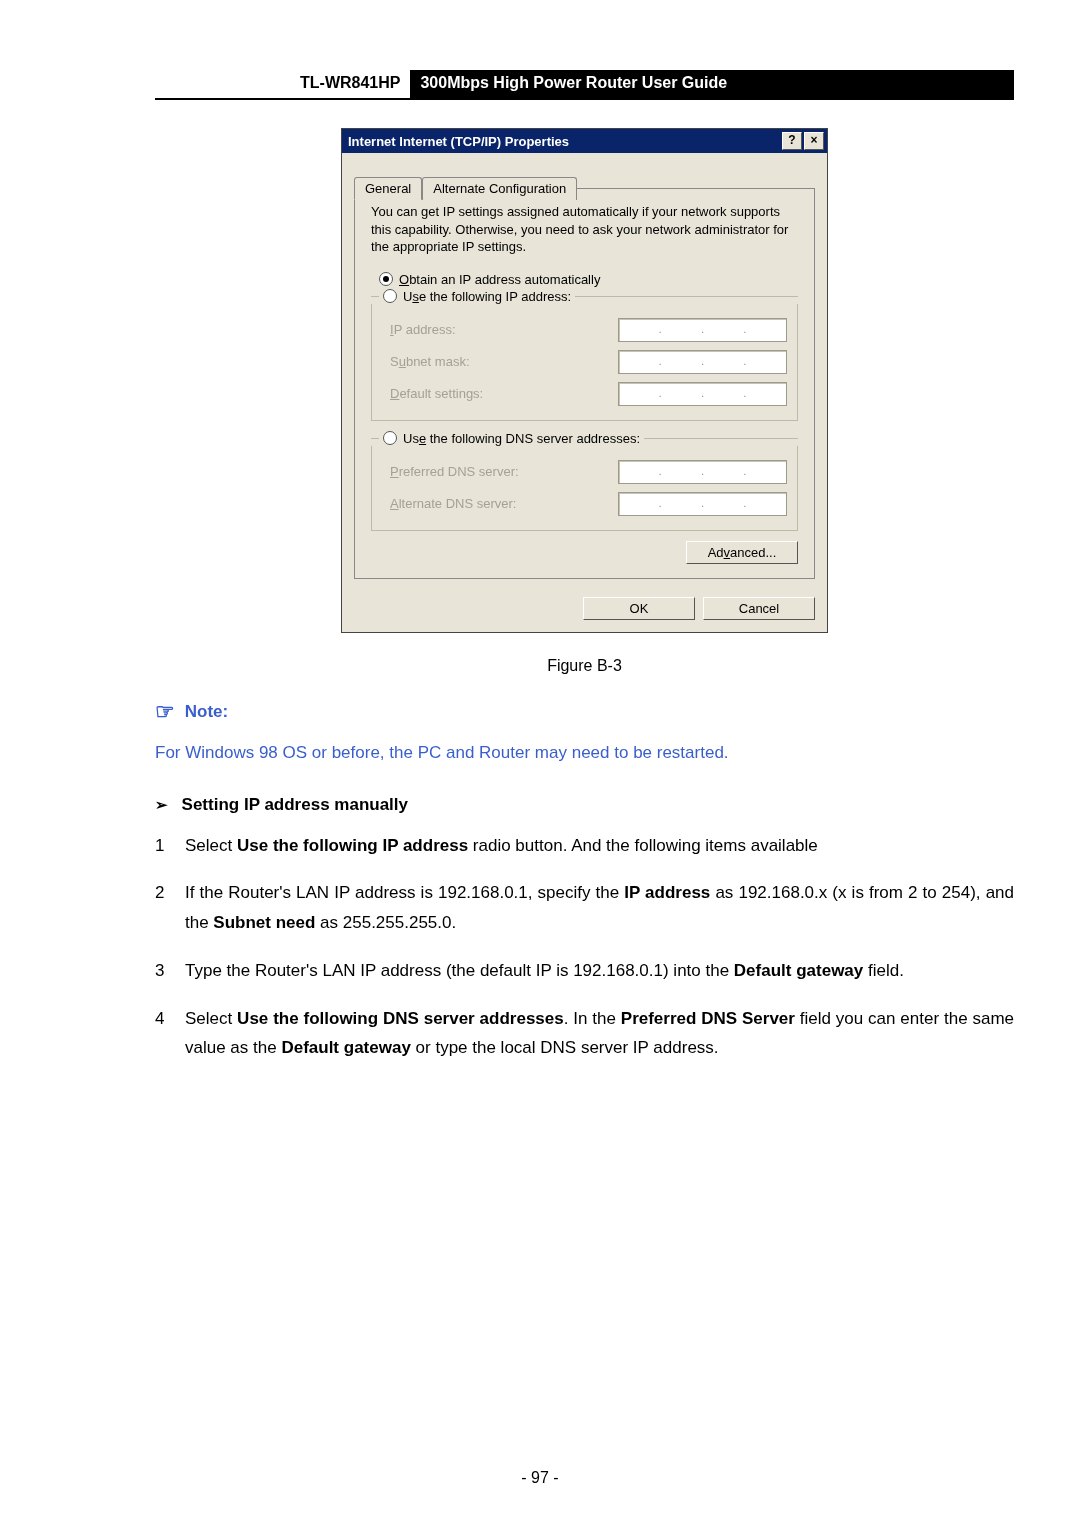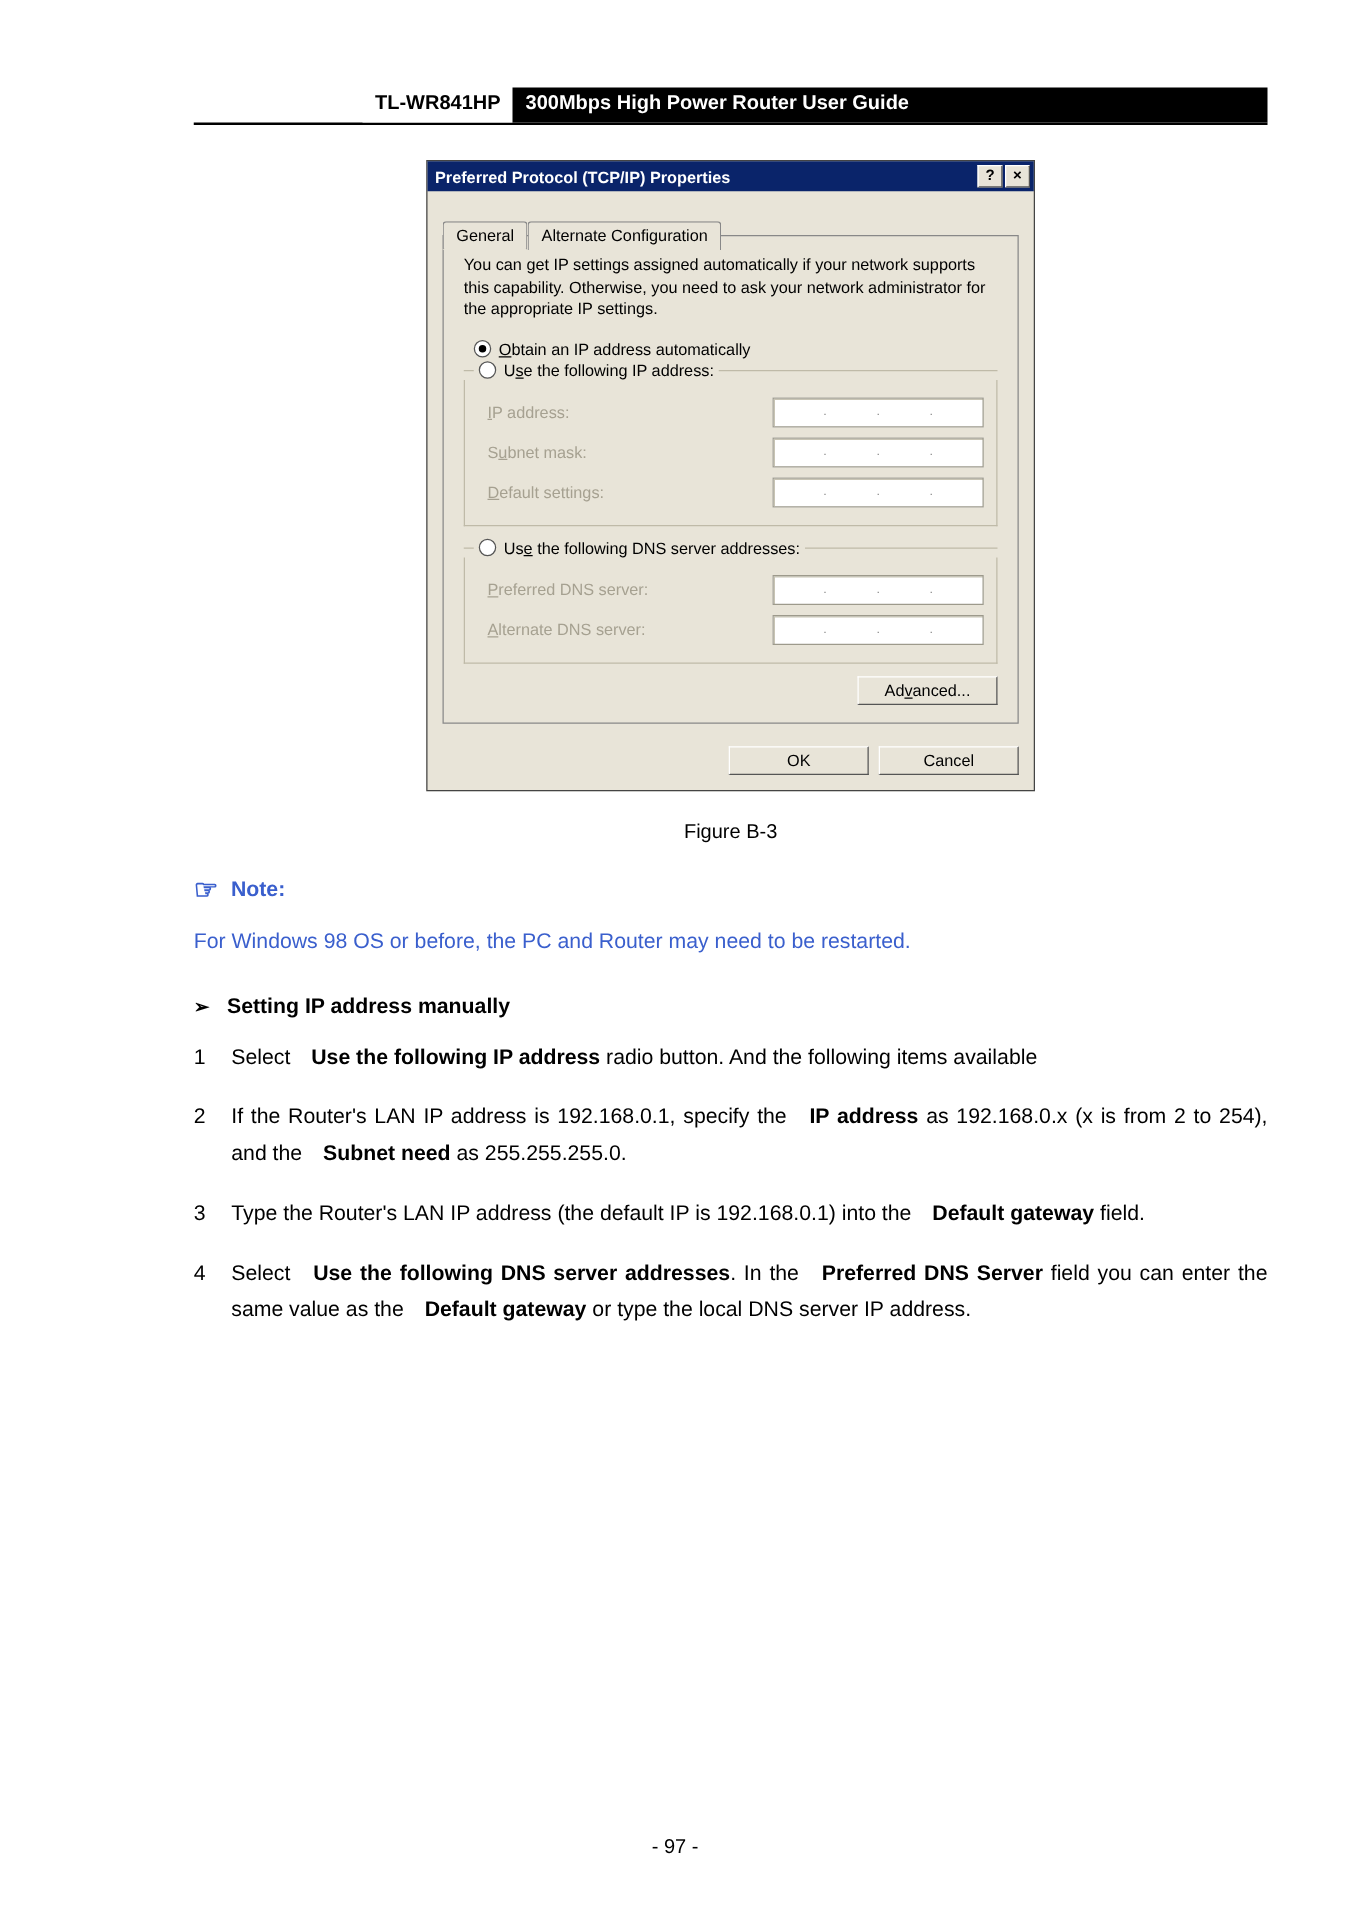--- a/index.html
+++ b/index.html
@@ -262,21 +262,21 @@
     text-align: justify;
     padding-left: 30px;
     position: relative;
   }
   ol.steps li::before {
     content: counter(step);
     position: absolute;
     left: 0;
     top: 0;
   }
-  .b { font-weight: bold; margin-left: 12px; }
+  .b { font-weight: bold; }
   .pagenum {
     position: absolute;
     bottom: 40px;
     left: 0; right: 0;
     text-align: center;
     font-size: 16px;
   }
 </style>
 </head>
 <body>
@@ -285,21 +285,21 @@
 
   <div class="doc-header">
     <div class="model">TL-WR841HP</div>
     <div class="title">300Mbps High Power Router User Guide</div>
   </div>
   <div class="hr"></div>
 
   <div class="dialog-wrap">
     <div class="dialog">
       <div class="titlebar">
-        <span>Preferred Protocol (TCP/IP) Properties</span>
+        <span>Internet Internet (TCP/IP) Properties</span>
         <span class="spacer"></span>
         <span class="titlebtn">?</span>
         <span class="titlebtn">×</span>
       </div>
       <div class="dialog-inner">
         <div class="tabs">
           <div class="tab active">General</div>
           <div class="tab">Alternate Configuration</div>
         </div>
         <div class="tabpanel">

